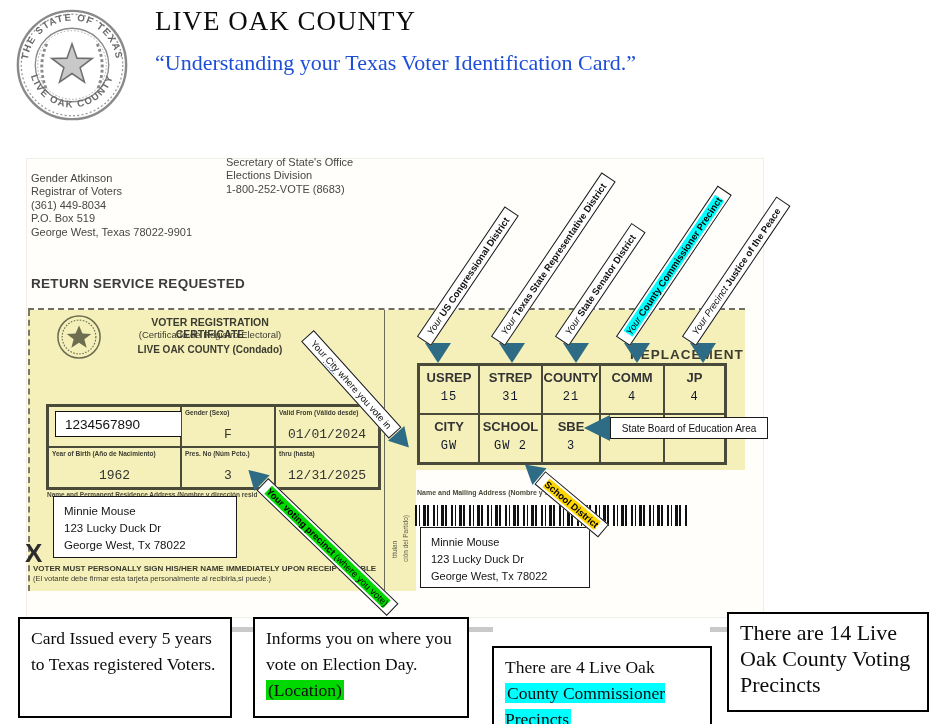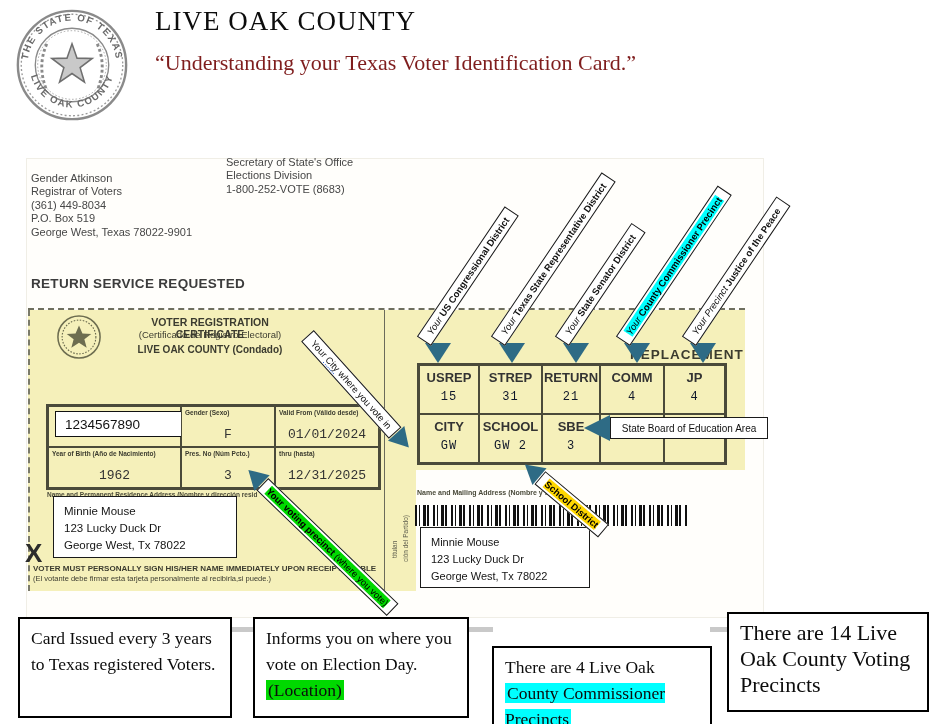--- a/index.html
+++ b/index.html
@@ -4,21 +4,21 @@
 <style>
   html,body{margin:0;padding:0;background:#fff;}
   .page{position:relative;width:933px;height:724px;background:#fff;overflow:hidden;
         font-family:"Liberation Sans",sans-serif;color:#222;}
 
   
   .seal{position:absolute;left:14px;top:7px;}
   .page-title{position:absolute;left:155px;top:6px;font-family:"Liberation Serif",serif;
               font-size:27px;letter-spacing:1px;color:#0c0c0c;}
   .page-subtitle{position:absolute;left:155px;top:50px;font-family:"Liberation Serif",serif;
-              font-size:22px;color:#7f1d1d;}
+              font-size:22px;color:#1d4ed8;}
 
   
   .sheet{position:absolute;left:26px;top:158px;width:736px;height:458px;background:#fffefb;
          border:1px solid #f0eee6;}
   .scan-text{position:absolute;font-size:11px;line-height:13.4px;color:#474747;}
   .registrar{left:31px;top:172px;}
   .sos{left:226px;top:156px;}
   .return-service{position:absolute;left:31px;top:276px;font-size:13.5px;font-weight:bold;color:#3c3c3c;letter-spacing:.3px;}
 
   
@@ -200,21 +200,21 @@
   <div class="dtable">
     <div class="dcell">
         <div class="dhead">USREP</div>
         <div class="dval">15</div>
       </div>
     <div class="dcell">
         <div class="dhead">STREP</div>
         <div class="dval">31</div>
       </div>
     <div class="dcell">
-        <div class="dhead">RETURN</div>
+        <div class="dhead">COUNTY</div>
         <div class="dval">21</div>
       </div>
     <div class="dcell">
         <div class="dhead">COMM</div>
         <div class="dval">4</div>
       </div>
     <div class="dcell">
         <div class="dhead">JP</div>
         <div class="dval">4</div>
       </div>
@@ -291,21 +291,21 @@
   </div>
 
   <div class="sbe-arrow"></div>
   <div class="sbe-callout">State Board of Education Area</div>
 
   <div class="conn c1"></div>
   <div class="conn c2"></div>
   <div class="conn c3"></div>
 
   <div class="note n1">
-    <span>Card Issued every 3 years to Texas registered Voters.</span>
+    <span>Card Issued every 5 years to Texas registered Voters.</span>
   </div>
   <div class="note n2">
     <span>Informs you on where you vote on Election Day. </span><mark class="hl-green">(Location)</mark>
   </div>
   <div class="note n3">
     <span>There are 4 Live Oak </span><mark class="hl-cyan">County Commissioner Precincts</mark>
   </div>
   <div class="note n4">
     <span>There are 14 Live Oak County Voting Precincts</span>
   </div>

